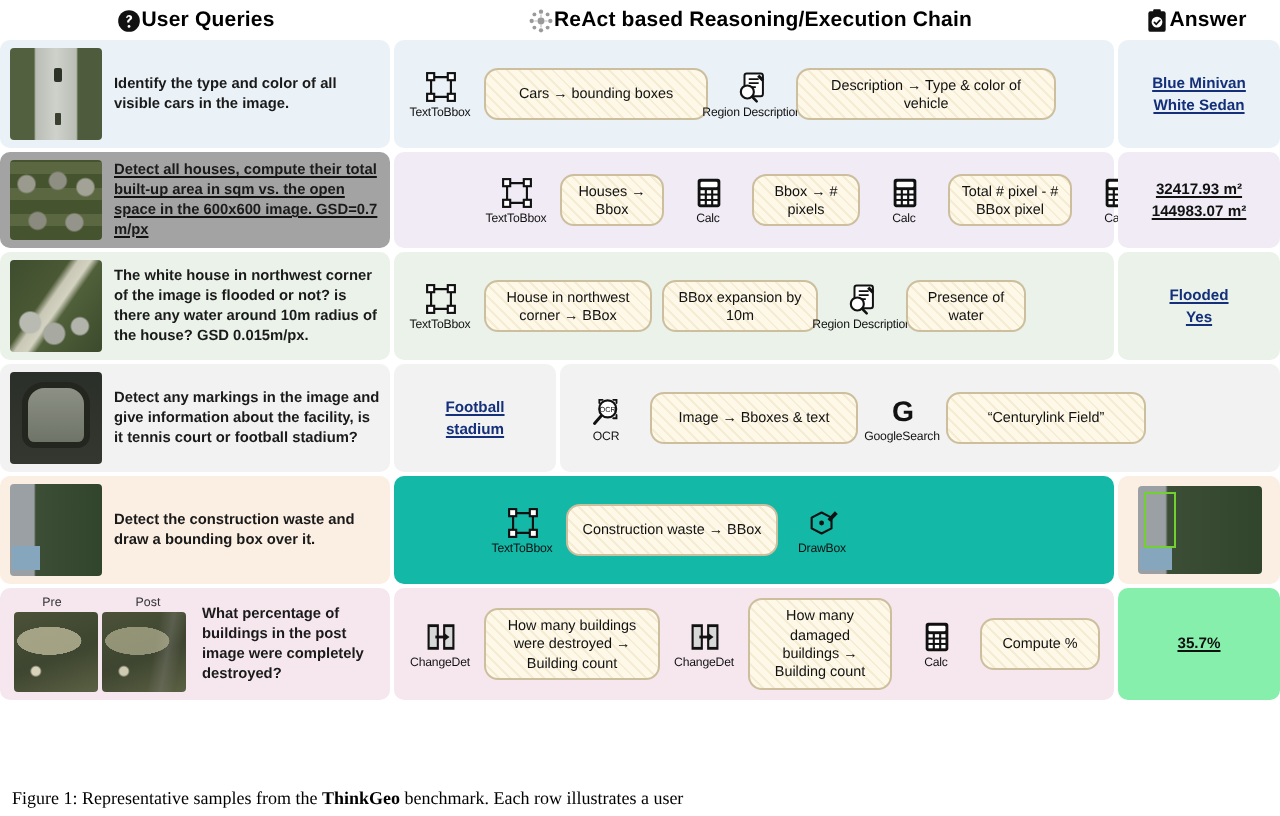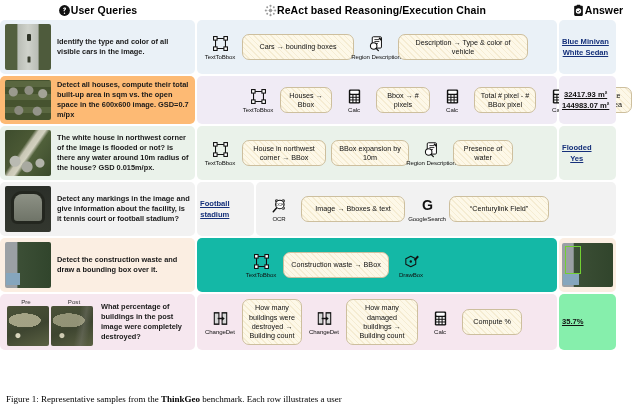--- a/index.html
+++ b/index.html
@@ -18,21 +18,21 @@
   .hcol.a{width:85px;}
   .htitle{font-size:10.5px;font-weight:bold;letter-spacing:.1px;color:#000;white-space:nowrap;}
   .hicon{width:13px;height:13px;flex:none;display:block;}
 
   
   .rows{display:flex;flex-direction:column;gap:2px;}
   .row{display:flex;gap:2px;align-items:stretch;}
   .cell{border-radius:5px;box-sizing:border-box;}
   .c-query{width:195px;display:flex;align-items:center;gap:6px;padding:4px 5px;}
   .c-chain{width:360px;display:flex;align-items:center;justify-content:flex-start;gap:5px;padding:4px 6px;}
-  .c-ans{width:57px;display:flex;align-items:center;padding:3px;}
+  .c-ans{width:81px;display:flex;align-items:center;justify-content:center;padding:3px;}
 
   .qtext{font-size:7.4px;line-height:1.32;font-weight:600;color:#1a1a1a;}
 
   
   .thumb{flex:none;border-radius:2px;overflow:hidden;position:relative;background:#4d5b3d;}
   .thumb.t1{width:46px;height:46px;background:
       linear-gradient(90deg,#53603f 0%,#53603f 26%,#b9bdb5 28%,#cfd2cb 50%,#b9bdb5 72%,#4e5b3c 74%,#4e5b3c 100%);}
   .thumb.t1::after{content:"";position:absolute;left:48%;top:22%;width:4px;height:7px;background:#2e3327;border-radius:1px;
       box-shadow:0 22px 0 -0.5px #3a4030;}
   .thumb.t2{width:46px;height:40px;background:
@@ -189,21 +189,21 @@
           <div class="bubble" style="width: 130px;">Description → Type &amp; color of vehicle</div>
         </div>
         <div class="cell c-ans" style="background: rgb(234, 241, 247);">
           <div class="ans">
             <span>Blue Minivan</span>
             <span>White Sedan</span>
           </div>
         </div>
       </div>
       <div class="row">
-        <div class="cell c-query" style="background: #fdba74;">
+        <div class="cell c-query" style="background: #a3a3a3; text-decoration: underline;">
           <div class="thumb t2"></div>
           <div class="qtext">Detect all houses, compute their total built-up area in sqm vs. the open space in the 600x600 image. GSD=0.7 m/px</div>
         </div>
         <div class="cell c-chain" style="background: rgb(240, 235, 245); padding-left: 44px;">
           <div class="tool">
             <svg class="glyph" viewBox="0 0 24 24">
               <g fill="none" stroke="#111" stroke-width="1.5">
                 <path d="M5 5h14v14H5z"></path>
               </g>
               <g fill="#fff" stroke="#111" stroke-width="1.5">
@@ -412,21 +412,21 @@
             <svg class="glyph" viewBox="0 0 24 24">
               <rect x="2.5" y="3" width="8" height="18" fill="#111"></rect>
               <rect x="13.5" y="3" width="8" height="18" fill="#111"></rect>
               <rect x="4" y="5" width="5" height="14" fill="#d8d8d8"></rect>
               <rect x="15" y="5" width="5" height="14" fill="#d8d8d8"></rect>
               <path d="M8 12h8" stroke="#111" stroke-width="2"></path>
               <path d="M14 9l4 3-4 3z" fill="#111"></path>
             </svg>
             <div class="tlabel">ChangeDet</div>
           </div>
-          <div class="bubble" style="width: 60px;">How many buildings were destroyed → Building count</div>
+          <div class="bubble" style="width: 88px;">How many buildings were destroyed → Building count</div>
           <div class="tool">
             <svg class="glyph" viewBox="0 0 24 24">
               <rect x="2.5" y="3" width="8" height="18" fill="#111"></rect>
               <rect x="13.5" y="3" width="8" height="18" fill="#111"></rect>
               <rect x="4" y="5" width="5" height="14" fill="#d8d8d8"></rect>
               <rect x="15" y="5" width="5" height="14" fill="#d8d8d8"></rect>
               <path d="M8 12h8" stroke="#111" stroke-width="2"></path>
               <path d="M14 9l4 3-4 3z" fill="#111"></path>
             </svg>
             <div class="tlabel">ChangeDet</div>

